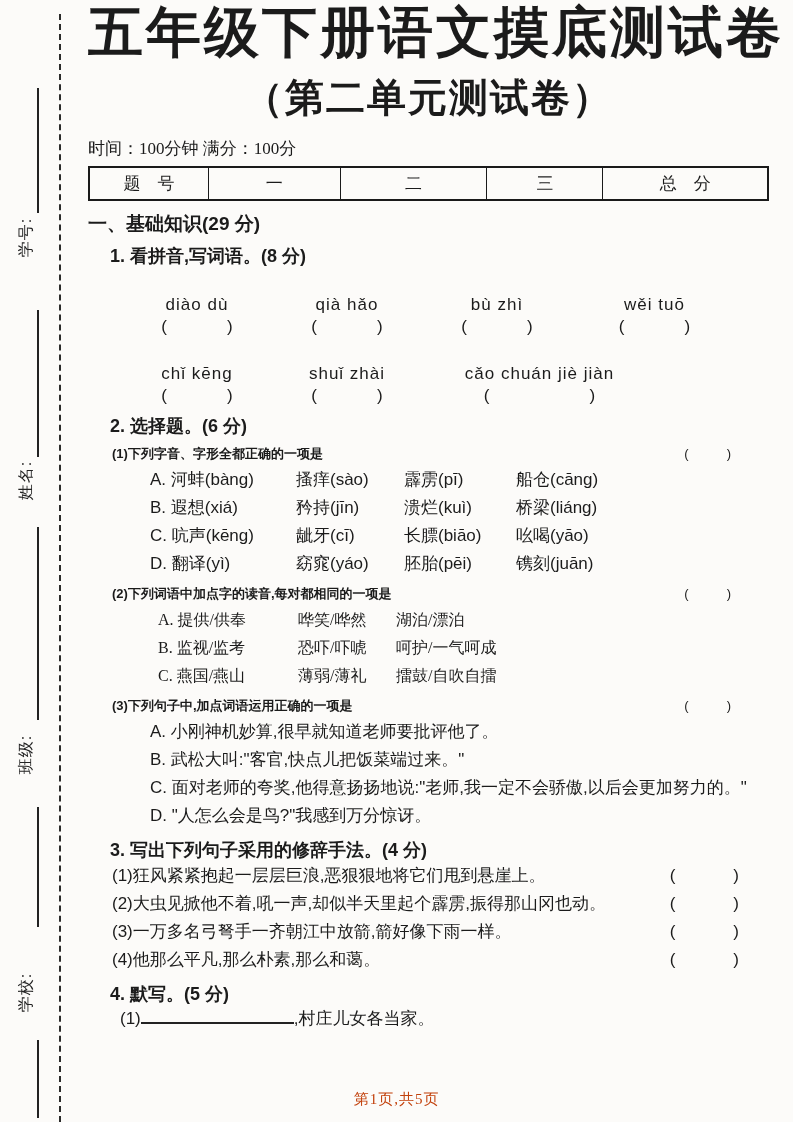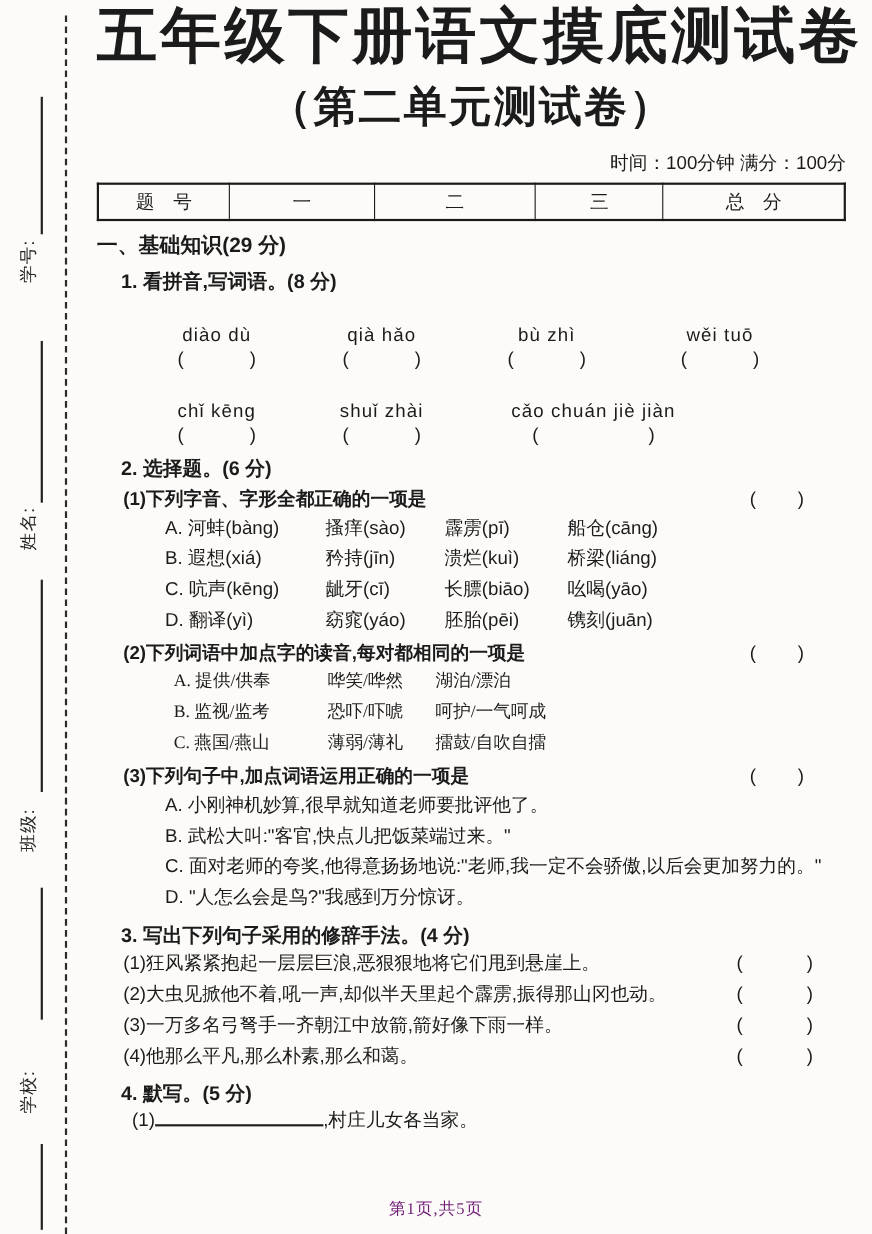--- a/index.html
+++ b/index.html
@@ -35,22 +35,22 @@
     text-align:center;
     font-family:"Liberation Serif","DejaVu Serif",serif;
     font-size:55px;font-weight:900;line-height:66px;letter-spacing:3px;white-space:nowrap;
   }
   .subtitle{
     margin-top:6px;text-align:center;
     font-family:"Liberation Serif","DejaVu Serif",serif;
     font-size:39px;font-weight:700;line-height:52px;letter-spacing:2px;
   }
   .meta{
-    margin-top:14px;text-align:right;font-size:17px;line-height:22px;
-    font-family:Liberation Sans, sans-serif;
+    margin-top:14px;text-align:left;font-size:17px;line-height:22px;
+    font-family:Liberation Serif, serif;
   }
   table.score{
     width:100%;margin-top:6px;border-collapse:collapse;
     border:2px solid #1a1a1a;table-layout:fixed;
   }
   table.score td{
     border:1px solid #1a1a1a;text-align:center;vertical-align:middle;
     font-size:17px;font-family:Liberation Mono, monospace;
   }
   tr.r-head td{height:29px;}
@@ -65,21 +65,21 @@
   .r1 .py-cell:last-child{width:165px;}
   .r2 .py-cell{width:150px;}
   .r2 .py-cell.wide{width:235px;}
   .py-word{line-height:21px;letter-spacing:1px;}
   .pn{display:flex;justify-content:center;line-height:21px;margin-top:1px;}
   .pn .sp{display:inline-block;width:60px;}
   .pn .sp.xl{width:100px;}
 
   .stem-row{
     display:flex;justify-content:space-between;align-items:baseline;
-    margin:3px 0 0 24px;padding-right:38px;font-size:17px;line-height:25px;font-weight:600;gap:48px;
+    margin:3px 0 0 24px;padding-right:38px;font-size:13px;line-height:25px;font-weight:600;gap:48px;
   }
   .ans{white-space:nowrap;font-weight:400;}
   .ans .sp{display:inline-block;width:38px;}
   .ans .sp.w{width:58px;}
 
   .opt-grid4{
     display:grid;grid-template-columns:146px 108px 112px auto;
     margin-left:62px;font-size:17px;line-height:28px;
   }
   .opt-grid3{
@@ -93,21 +93,21 @@
     display:flex;justify-content:space-between;align-items:baseline;
     margin-left:24px;padding-right:30px;font-size:17px;line-height:28px;
   }
   .q4-row{margin:0 0 0 32px;font-size:17px;line-height:26px;}
   .blank{
     display:inline-block;width:153px;height:16px;
     border-bottom:2px solid #222;vertical-align:baseline;
   }
   .footer{
     position:absolute;bottom:13px;left:0;width:100%;text-align:center;
-    font-size:15px;color:#701a75;
+    font-size:15px;color:#c2410c;
     font-family:"Liberation Serif","DejaVu Serif",serif;letter-spacing:1px;
   }
 </style>
 </head>
 <body>
 
 <div class="page">
 
   <div class="binding-line"></div>
   <div class="vline vl1"></div>

